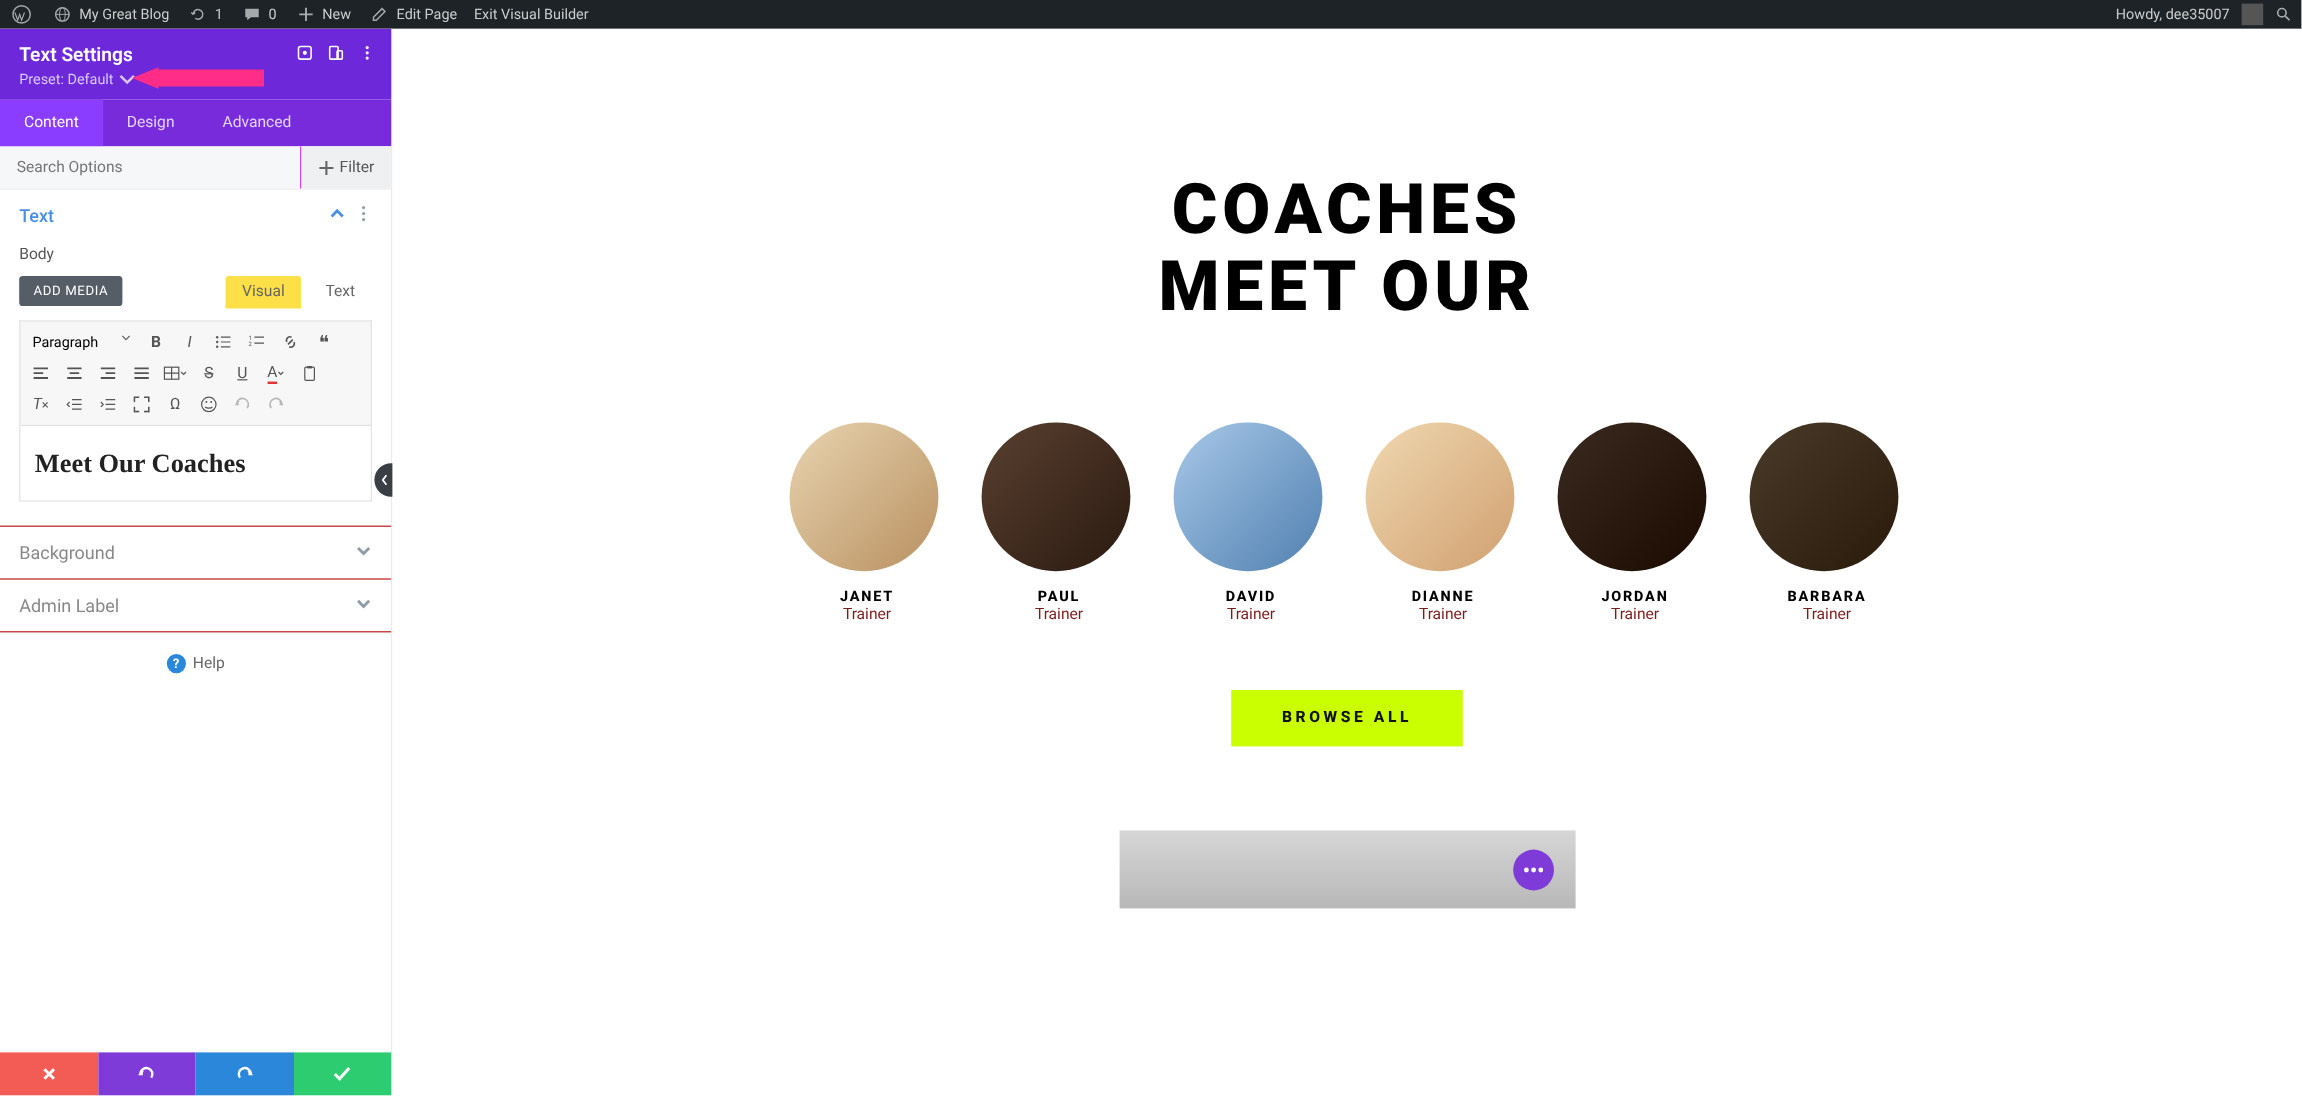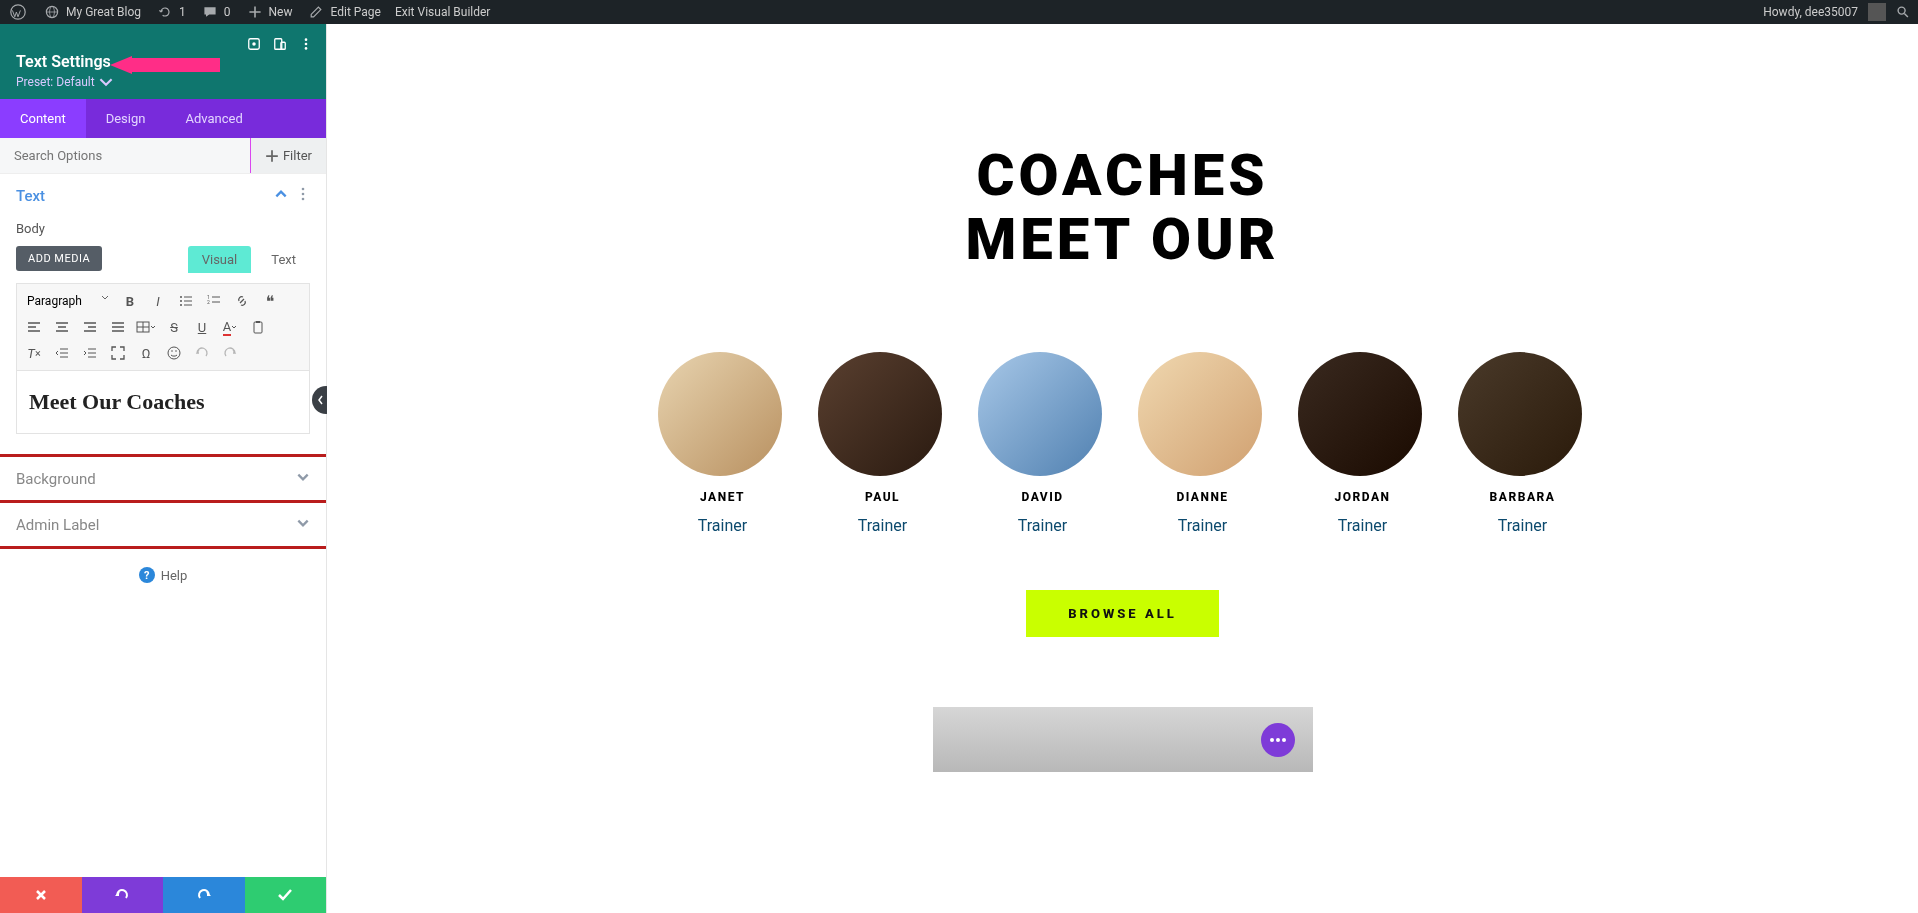--- a/index.html
+++ b/index.html
@@ -11,55 +11,55 @@
 .admin-bar-right { display: flex; align-items: center; gap: 10px; }
 .admin-item { display: flex; align-items: center; gap: 4px; cursor: pointer; color: #ccc; }
 .admin-item svg { width: 16px; height: 16px; fill: #a7aaad; }
 .ab-icon { width: 20px; height: 20px; display:inline-flex; align-items:center; justify-content:center; }
 
 
 .main { display: flex; height: calc(100vh - 24px); }
 
 
 .panel { width: 327px; background: #fff; display: flex; flex-direction: column; position: relative; border-right: 1px solid #e5e5e5; }
-.panel-header { background: #0f766e; color: #fff; padding: 28px 16px 10px; position: relative; }
+.panel-header { background: #6d28d9; color: #fff; padding: 12px 16px 10px; position: relative; }
 .panel-title { font-size: 16px; font-weight: 600; }
 .panel-preset { font-size: 12px; color: #d9c9ff; margin-top: 4px; cursor: pointer; display:flex; align-items:center; gap:4px;}
 .panel-header-icons { position: absolute; right: 12px; top: 12px; display: flex; gap: 10px; }
 .panel-header-icons span { width: 16px; height: 16px; cursor: pointer; color:#fff; display:inline-flex; align-items:center; justify-content:center; }
 
 
 .arrow-annotation { position: absolute; top: 32px; left: 110px; width: 110px; height: 18px; pointer-events:none; }
 
 
 .tabs { display: flex; background: #782bdb; }
 .tab { flex: 0 0 auto; padding: 12px 20px; color: #e3d5ff; font-size: 13px; cursor: pointer; }
 .tab.active { background: #8b3dff; color: #fff; }
 
 
 .search-row { display: flex; align-items: stretch; border-bottom: 1px solid #eee; background:#f6f7f8; }
 .search-input { flex: 1; border: none; padding: 10px 14px; font-size: 13px; color: #777; background: transparent; outline:none;}
 .filter-btn { display: flex; align-items: center; gap: 4px; padding: 0 14px; font-size: 13px; color: #555; border-left: 1px solid #d946ef; cursor: pointer; background:#eef0f1; }
 
 
-.section { border-bottom: 3px solid #b91c1c; }
+.section { border-bottom: 1px solid #b91c1c; }
 .section-head { display: flex; align-items: center; justify-content: space-between; padding: 12px 16px; cursor: pointer; }
 .section-title { font-size: 15px; color: #4a90e2; font-weight: 500; }
 .section-title.muted { color: #888; font-weight: 400; }
 .section-head .chev { color: #8f9aa8; }
 .section-head .right-icons { display:flex; gap:8px; align-items:center; }
 .section-head .dots { color:#8f9aa8; cursor:pointer; }
 
 
 .body-section { padding: 0 16px 20px; }
 .body-label { font-size: 13px; color: #555; margin: 4px 0 10px; }
 .add-media { background: #555d66; color: #fff; border: none; padding: 6px 12px; font-size: 11px; letter-spacing: .5px; border-radius: 3px; cursor: pointer; }
 .editor-tabs { display: flex; gap: 6px; float: right; }
 .editor-tab { padding: 6px 14px; font-size: 13px; cursor: pointer; border-radius: 3px 3px 0 0; color:#666; }
-.editor-tab.active { background: #5eead4; }
+.editor-tab.active { background: #fde047; }
 .clear { clear: both; }
 .toolbar-wrap { margin-top: 10px; background: #f7f7f7; border: 1px solid #e3e3e3; border-bottom: none; padding: 6px; }
 .toolbar-row { display: flex; gap: 6px; align-items: center; margin-bottom: 4px; flex-wrap: nowrap; }
 .toolbar-row:last-child { margin-bottom: 0; }
 .tb-btn { width: 22px; height: 22px; display: inline-flex; align-items: center; justify-content: center; cursor: pointer; color: #555; font-size: 13px; border-radius: 2px; }
 .tb-select { font-size: 12px; padding: 2px 4px; border: none; background: transparent; cursor: pointer; width: 90px; display:flex; justify-content:space-between;}
 .editor-content { border: 1px solid #e3e3e3; min-height: 60px; padding: 18px 12px; font-family: Georgia, serif; font-size: 22px; font-weight: 700; color: #222; }
 
 
 .drag-circle { position: absolute; right: -14px; top: 362px; width: 28px; height: 28px; background: #3a3f45; border-radius: 50%; display: flex; align-items: center; justify-content: center; color: #fff; cursor: ew-resize; }
@@ -78,21 +78,21 @@
 
 
 .page { flex: 1; background: #fff; overflow: auto; position: relative; }
 .hero { text-align: center; padding: 120px 40px 60px; position: relative; }
 .bg-word { position: absolute; top: 130px; left: 50%; transform: translateX(-50%); font-size: 110px; font-weight: 900; letter-spacing: 8px; color: transparent; -webkit-text-stroke: 1.5px #d8d8d8; font-style: italic; font-family: Arial, sans-serif; white-space: nowrap; }
 .hero-title { position: relative; font-size: 58px; font-weight: 900; letter-spacing: 4px; line-height: 1.1; font-family: Arial, sans-serif; }
 .coaches { display: flex; justify-content: center; gap: 30px; margin-top: 80px; flex-wrap: nowrap; }
 .coach { text-align: center; width: 130px; }
 .coach-img { width: 124px; height: 124px; border-radius: 50%; background: linear-gradient(135deg, #c8b8a0, #8a7560); margin-bottom: 14px; }
 .coach-name { font-size: 12px; font-weight: 800; letter-spacing: 1.5px; }
-.coach-role { font-size: 16px; color: #0c4a6e; margin-top: 12px; }
+.coach-role { font-size: 13px; color: #7f1d1d; margin-top: 1px; }
 .browse-btn { display: inline-block; background: #c9ff00; color: #111; padding: 16px 42px; font-size: 13px; font-weight: 800; letter-spacing: 3px; margin-top: 55px; cursor: pointer; }
 .bottom-block { width: 380px; height: 65px; background: linear-gradient(#d6d6d6,#b8b8b8); margin: 70px auto 0; position: relative; }
 .purple-dot { position: absolute; right: 18px; top: 16px; width: 34px; height: 34px; background: #7e3bd8; border-radius: 50%; display:flex; align-items:center; justify-content:center; color:#fff; font-weight:bold; cursor:pointer;}
 .purple-dot span{width:4px;height:4px;background:#fff;border-radius:50%;margin:0 1px;}
 
 
 .ci1{background:linear-gradient(135deg,#e8d4b0,#b89060);}
 .ci2{background:linear-gradient(135deg,#5a4030,#2a1a10);}
 .ci3{background:linear-gradient(135deg,#a8c8e8,#5080b0);}
 .ci4{background:linear-gradient(135deg,#f0d8b0,#d0a070);}

